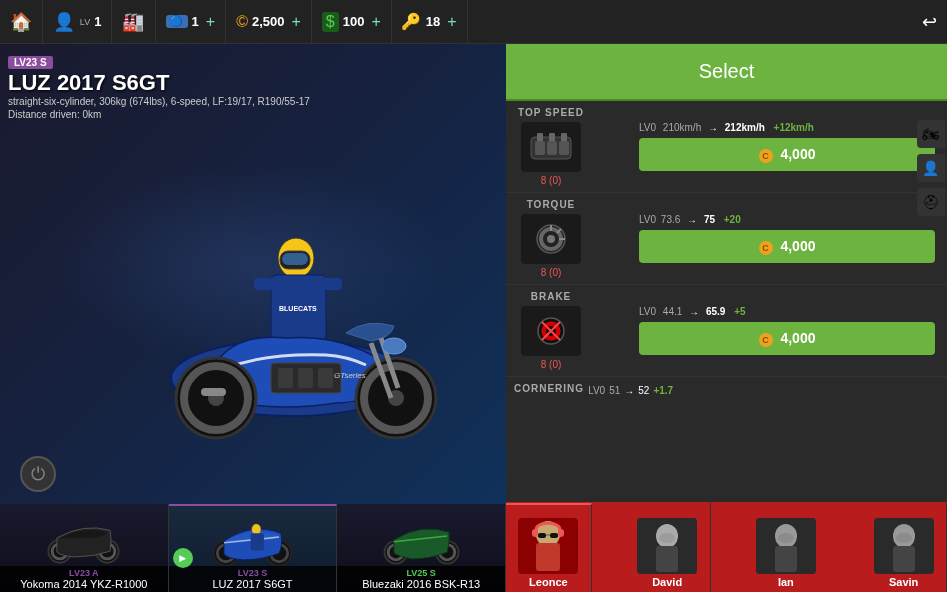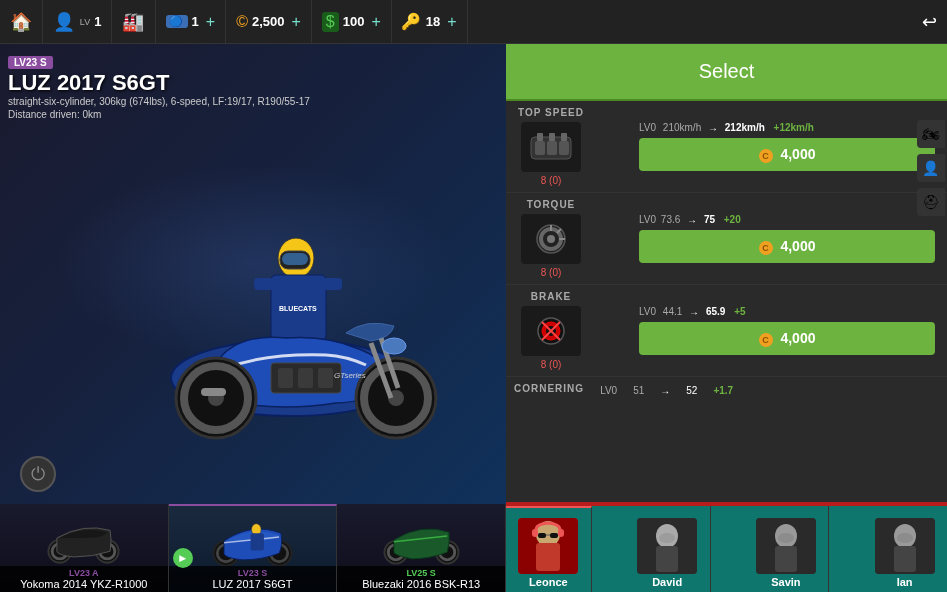--- a/index.html
+++ b/index.html
@@ -316,23 +316,23 @@
       font-weight: bold;
       position: absolute;
       top: 50%;
       left: 50%;
       transform: translate(-50%, -50%);
     }
 
     
     .rider-section {
       height: 90px;
-      background: #0f766e;
-      display: flex;
-      border-top: 4px solid #b91c1c;
+      background: #b91c1c;
+      display: flex;
+      border-top: 1px solid #b91c1c;
       flex-shrink: 0;
       gap: 33px;
     }
 
     .rider-card {
       flex: 1;
       display: flex;
       flex-direction: column;
       align-items: center;
       justify-content: flex-end;
@@ -623,21 +623,21 @@
           <span class="bonus" style="margin-left:6px;">+5</span>
         </div>
         <div class="upgrade-btn">
           <span class="coin-icon"></span>
           <span>4,000</span>
         </div>
       </div>
     </div>
 
     <div class="stat-row-cornering" style="padding-left:8px;">
-      <div style="display:flex;align-items:center;gap:16px;">
+      <div style="display:flex;align-items:center;gap:4px;">
         <div class="stat-label" style="font-size:10px;font-weight:bold;color:#aaa;letter-spacing:1px;">CORNERING</div>
         <span class="lv0" style="color:#aaa;font-size:10px;">LV0</span>
         <span style="color:#aaa;font-size:10px;">51</span>
         <span style="color:#fff;font-size:10px;"> → </span>
         <span class="new-val" style="color:#fff;font-size:10px;">52</span>
         <span class="bonus" style="color:#6db33f;font-size:10px;font-weight:bold;">+1.7</span>
       </div>
     </div>
 
   </div>
@@ -669,43 +669,43 @@
         <svg width="60" height="56" viewBox="0 0 60 56">
           <rect x="0" y="0" width="60" height="56" fill="#2a2a2a"></rect>
           <ellipse cx="30" cy="18" rx="11" ry="12" fill="#aaa"></ellipse>
           <rect x="19" y="28" width="22" height="26" rx="3" fill="#444"></rect>
           <ellipse cx="30" cy="20" rx="8" ry="5" fill="#888" opacity="0.4"></ellipse>
         </svg>
       </div>
       <div class="rider-name">David</div>
     </div>
 
+    <div class="rider-card" style="border-right:none;">
+      <div class="rider-avatar" style="background:#333;border-radius:4px;">
+        <svg width="60" height="56" viewBox="0 0 60 56">
+          <rect x="0" y="0" width="60" height="56" fill="#2a2a2a"></rect>
+          <ellipse cx="30" cy="18" rx="11" ry="12" fill="#999"></ellipse>
+          <rect x="19" y="28" width="22" height="26" rx="3" fill="#444"></rect>
+          <ellipse cx="30" cy="20" rx="8" ry="5" fill="#777" opacity="0.4"></ellipse>
+        </svg>
+      </div>
+      <div class="rider-name">Ian</div>
+    </div>
+
     <div class="rider-card">
       <div class="rider-avatar" style="background:#333;border-radius:4px;">
         <svg width="60" height="56" viewBox="0 0 60 56">
           <rect x="0" y="0" width="60" height="56" fill="#2a2a2a"></rect>
           <ellipse cx="30" cy="18" rx="11" ry="12" fill="#999"></ellipse>
           <rect x="19" y="28" width="22" height="26" rx="3" fill="#444"></rect>
           <ellipse cx="30" cy="20" rx="8" ry="5" fill="#777" opacity="0.4"></ellipse>
         </svg>
       </div>
       <div class="rider-name">Savin</div>
     </div>
-
-    <div class="rider-card" style="border-right:none;">
-      <div class="rider-avatar" style="background:#333;border-radius:4px;">
-        <svg width="60" height="56" viewBox="0 0 60 56">
-          <rect x="0" y="0" width="60" height="56" fill="#2a2a2a"></rect>
-          <ellipse cx="30" cy="18" rx="11" ry="12" fill="#999"></ellipse>
-          <rect x="19" y="28" width="22" height="26" rx="3" fill="#444"></rect>
-          <ellipse cx="30" cy="20" rx="8" ry="5" fill="#777" opacity="0.4"></ellipse>
-        </svg>
-      </div>
-      <div class="rider-name">Ian</div>
-    </div>
   </div>
 </div>
 
 <div style="position:absolute;right:0;top:120px;width:30px;display:flex;flex-direction:column;gap:6px;z-index:20;">
   <div style="width:28px;height:28px;background:#333;border-radius:4px 0 0 4px;display:flex;align-items:center;justify-content:center;cursor:pointer;font-size:14px;">🏍</div>
   <div style="width:28px;height:28px;background:#333;border-radius:4px 0 0 4px;display:flex;align-items:center;justify-content:center;cursor:pointer;font-size:14px;">👤</div>
   <div style="width:28px;height:28px;background:#333;border-radius:4px 0 0 4px;display:flex;align-items:center;justify-content:center;cursor:pointer;font-size:14px;">⛑</div>
 </div>
 
 </body></html>

